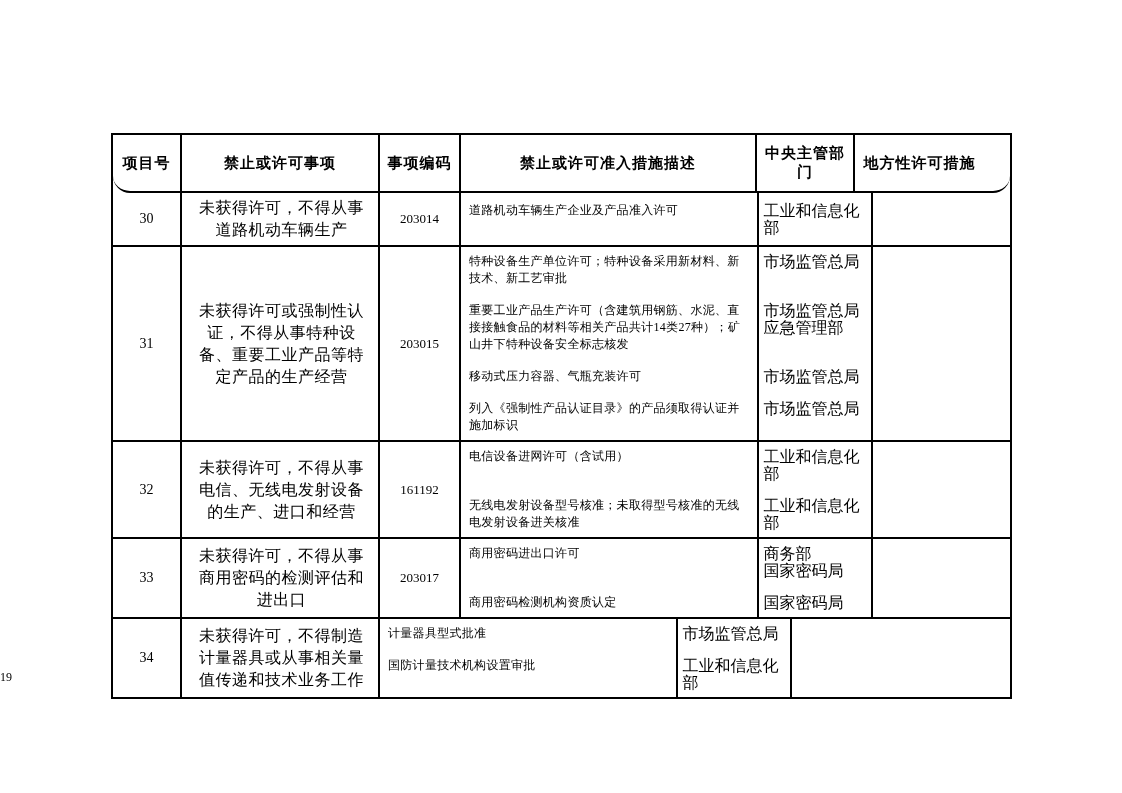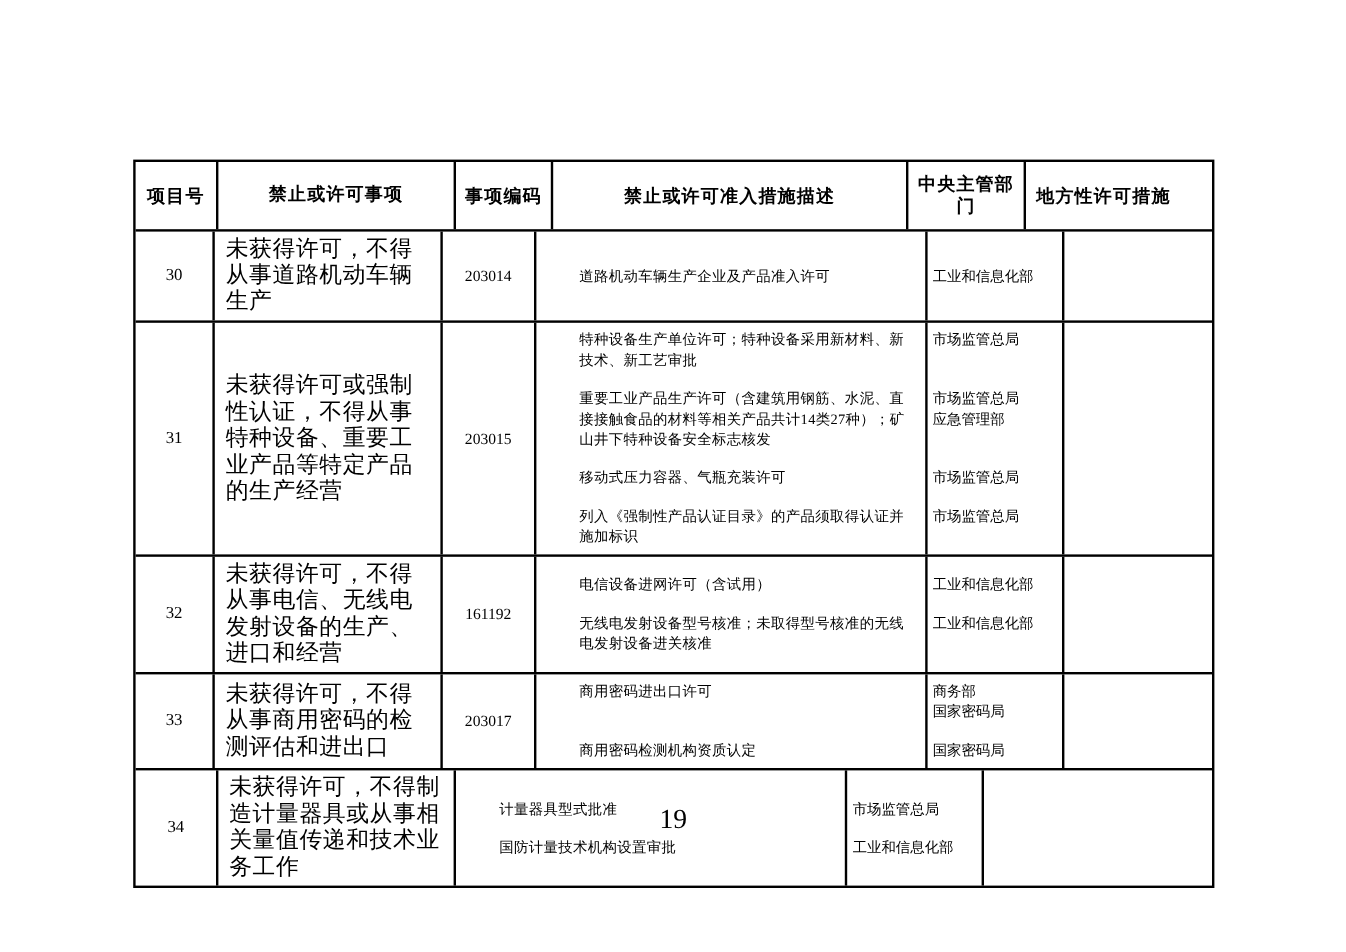--- a/index.html
+++ b/index.html
@@ -23,80 +23,78 @@
     border-bottom: 2px solid #000;
   }
   .trow:last-child { border-bottom: none; }
   .cell {
     border-right: 2px solid #000;
     display: flex;
     flex-direction: column;
     justify-content: center;
   }
   .c-no     { width: 69px;  align-items: center; text-align: center; font-size: 14px; }
-  .c-matter { width: 198px; padding: 4px 6px 4px 9px; font-size: 19px; line-height: 22px; letter-spacing: 0.5px; }
+  .c-matter { width: 198px; padding: 4px 6px 4px 9px; font-size: 16px; line-height: 22px; letter-spacing: 0.5px; text-align: center; }
   .c-code   { width: 81px;  align-items: center; text-align: center; font-size: 13px; }
   .c-local  { width: 129px; border-right: none; }
   
   .c-measures {
     width: 412px;
     position: relative;
     display: flex;
     flex-direction: column;
     justify-content: center;
     border-right: 2px solid #000;
     padding: 6px 0;
     row-gap: 15px;
-    margin-left: 28px;
   }
   .c-measures .vline {
     position: absolute;
     left: 296px; top: 0; bottom: 0;
     width: 2px; background: #000;
   }
   .m-subrow { display: flex; align-items: flex-start; }
   .m-desc {
     width: 296px;
     padding: 0 12px 0 8px;
     font-size: 12px; line-height: 17px;
     letter-spacing: 0.3px;
   }
   .m-dept {
     width: 116px;
     padding: 0 4px 0 8px;
-    font-size: 12px; line-height: 17px;
+    font-size: 16px; line-height: 17px;
     white-space: pre-line;
   }
   
   .thead { border-bottom: 2px solid #000; }
   .thead .cell {
     font-weight: bold;
     font-size: 15px;
     align-items: center;
     text-align: center;
     justify-content: center;
     padding: 9px 2px;
     letter-spacing: 1px;
   }
   .thead .h-measure { width: 296px; }
   .thead .h-dept    { width: 98px; }
   .page-number {
     position: absolute;
     left: 0; right: 0;
     top: 670px;
-    text-align: center;
-    font-size: 23px;
+    font-size: 12px;
   }
 </style>
 </head>
 <body>
 
 <div class="doc-table">
 
-  <div class="trow thead" style="min-height:38px;">
+  <div class="trow thead" style="min-height:38px;border-radius:17px;">
     <div class="cell c-no">项目号</div>
     <div class="cell c-matter" style="align-items:center;text-align:center;justify-content:center;">禁止或许可事项</div>
     <div class="cell c-code">事项编码</div>
     <div class="cell h-measure">禁止或许可准入措施描述</div>
     <div class="cell h-dept">中央主管部门</div>
     <div class="cell c-local" style="align-items:center;text-align:right;justify-content:center;">地方性许可措施</div>
   </div>
 
   <div class="trow" style="min-height:54px;">
     <div class="cell c-no">30</div>

